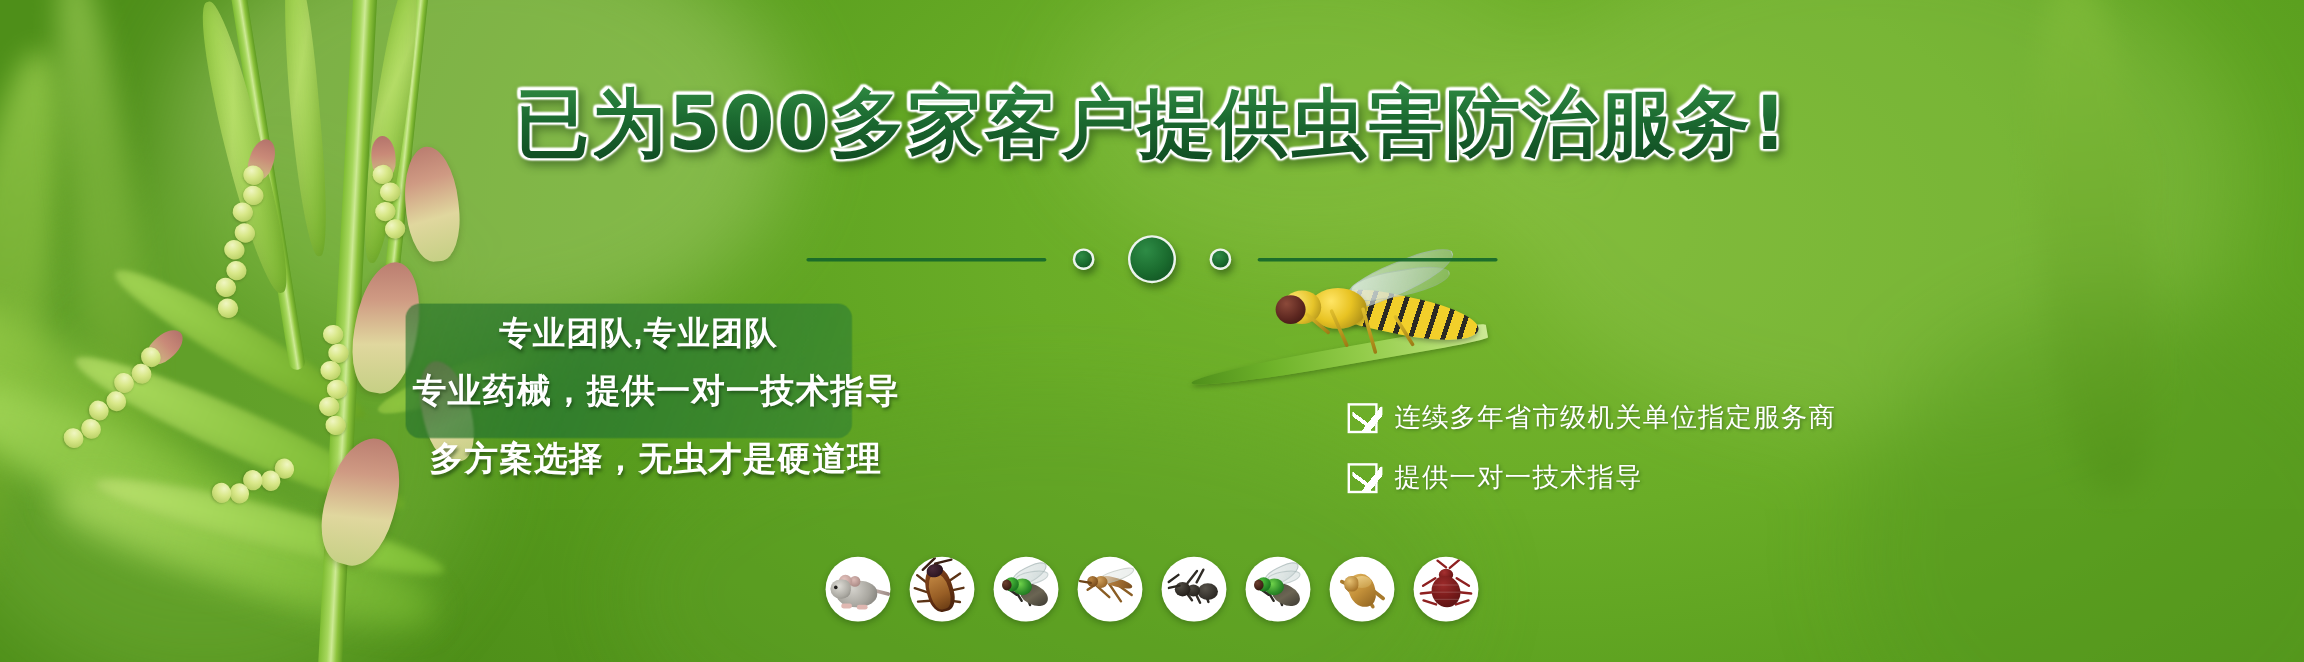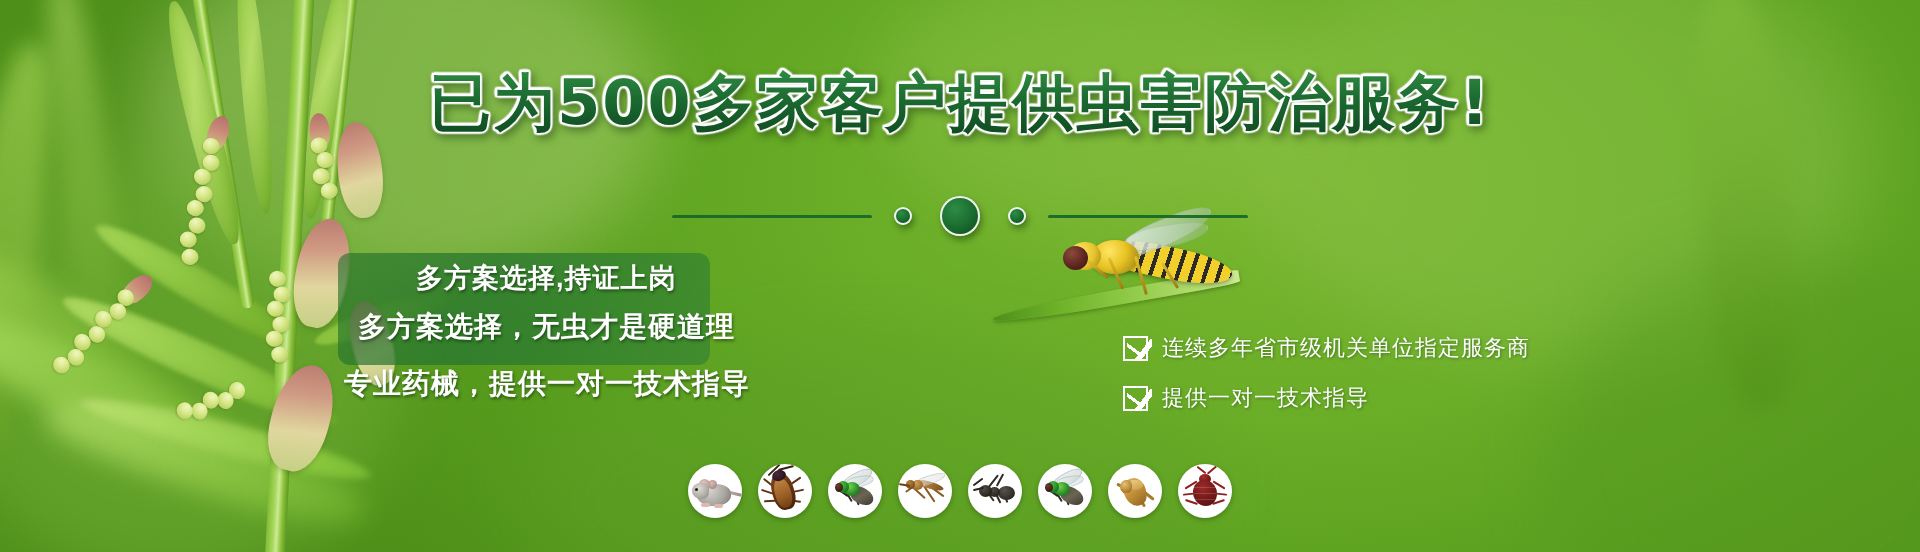--- a/index.html
+++ b/index.html
@@ -515,23 +515,23 @@
   <div class="divider">
     <span class="div-line"></span>
     <span class="div-dot dot-sm"></span>
     <span class="div-dot dot-lg"></span>
     <span class="div-dot dot-sm"></span>
     <span class="div-line"></span>
   </div>
 
   <div class="text-panel"></div>
   <div class="panel-lines">
-    <div class="panel-line pl-1">多方案选择,持证上岗</div>
+    <div class="panel-line pl-1">专业团队,专业团队</div>
+    <div class="panel-line pl-3">专业药械，提供一对一技术指导</div>
     <div class="panel-line pl-2">多方案选择，无虫才是硬道理</div>
-    <div class="panel-line pl-3">专业药械，提供一对一技术指导</div>
   </div>
 
   <div class="checks">
     <div class="check-row">
       <span class="check-box"></span>
       <span class="check-label">连续多年省市级机关单位指定服务商</span>
     </div>
     <div class="check-row">
       <span class="check-box"></span>
       <span class="check-label">提供一对一技术指导</span>

